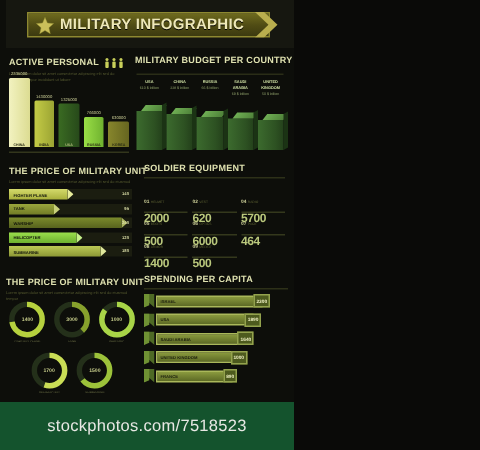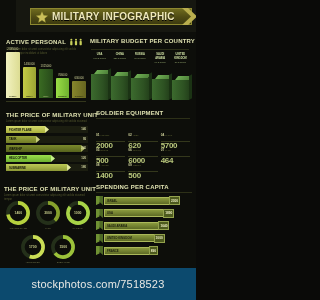--- a/index.html
+++ b/index.html
@@ -6,21 +6,21 @@
   html, body {
     width: 196px; height: 300px;
     background: #0a0a08;
     font-family: "Liberation Sans", sans-serif;
     overflow: hidden;
   }
   #root { position: relative; width: 196px; height: 300px; background: #0d0e0a; }
 
   
   .header-wrap {
-    position: absolute; left: 16px; top: 0; width: 196px; height: 32px;
+    position: absolute; left: 4px; top: 0; width: 196px; height: 32px;
     background: #161710;
   }
   .header-bar {
     position: absolute; left: 14px; top: 8px; width: 162px; height: 17px;
     background: linear-gradient(180deg,#6e6a1e 0%,#504c14 52%,#3c3a10 100%);
     border: 1px solid #8d8830;
     display: flex; align-items: center; padding-left: 5px;
   }
   .star-icon { width: 12px; height: 12px; flex: 0 0 auto; }
   .header-title {
@@ -157,21 +157,21 @@
   .sp-val {
     position: absolute; top: 1px; height: 9px; z-index: 4;
     display: flex; align-items: center; justify-content: center;
     font-size: 3.2px; font-weight: bold; color: #f0f2c4;
     background: #4d5a1e; border: .5px solid #93a24d; padding: 0 1px;
   }
 
   
   .footer {
     position: absolute; left: 0; bottom: 0; width: 196px; height: 32px;
-    background: #0c4a6e; display: flex; align-items: center; justify-content: center;
+    background: #14532d; display: flex; align-items: center; justify-content: center;
   }
   .footer-text { font-size: 11px; color: #e8e8e4; letter-spacing: .2px; }
 </style>
 </head>
 <body>
 
 <div id="root">
 
   <div class="header-wrap">
     <div class="header-bar">

